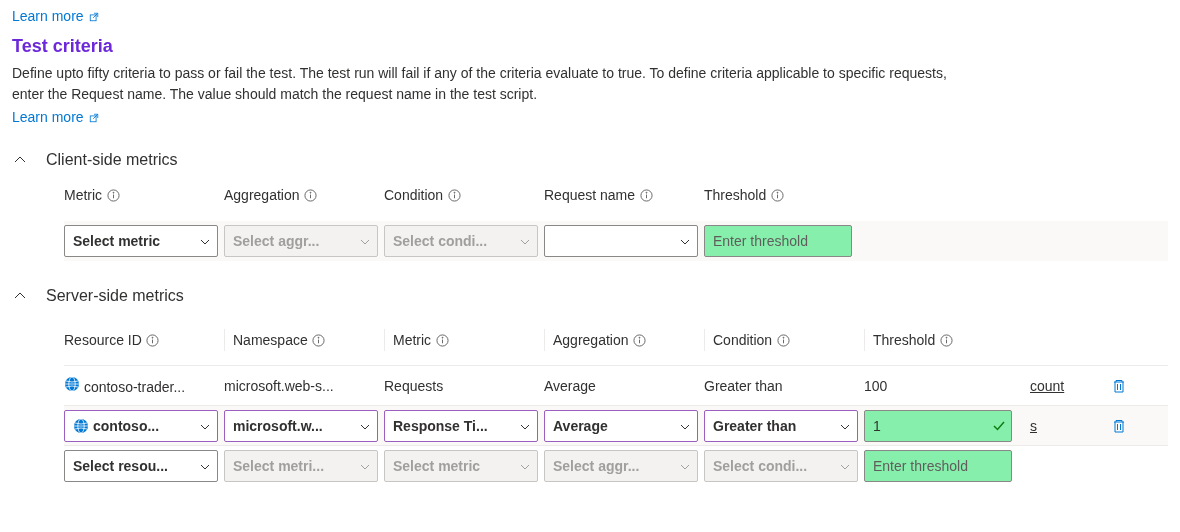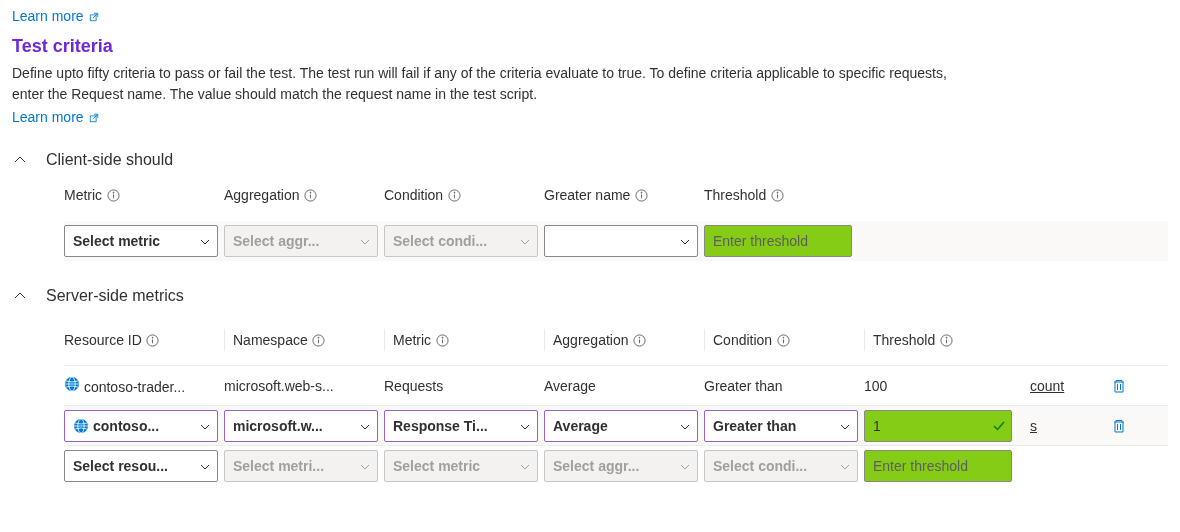--- a/index.html
+++ b/index.html
@@ -124,21 +124,21 @@
       top: 50%;
       transform: translateY(-50%);
       width: 12px;
       height: 12px;
     }
     .dropdown-caret svg { width: 12px; height: 12px; }
     .text-input {
       height: 32px;
       border: 1px solid #8a8886;
       border-radius: 2px;
-      background: #84cc16;
+      background: #86efac;
       padding: 0 8px;
       font-size: 14px;
       color: #323130;
       margin-right: 6px;
     }
     .text-input.with-check { padding-right: 28px; }
     .text-input::placeholder { color: #605e5c; }
     .input-wrap { position: relative; display: inline-block; }
     .check-icon {
       position: absolute;
@@ -224,21 +224,21 @@
   </span>
 </a>
 
 
 <div class="collapsible-header">
   <span class="chevron">
     <svg viewBox="0 0 16 16" fill="none" stroke="#323130" stroke-width="1">
         <path d="M3 10 L8 5 L13 10"></path>
       </svg>
   </span>
-  <span class="collapsible-title">Client-side should</span>
+  <span class="collapsible-title">Client-side metrics</span>
 </div>
 
 <div class="metrics-grid">
   <div class="hdr-row">
     <div class="hdr cell-metric">
       <span>Metric</span>
       <span class="info-icon">
           <svg viewBox="0 0 14 14" fill="none" stroke="#605e5c" stroke-width="1">
             <circle cx="7" cy="7" r="6"></circle>
             <line x1="7" y1="6" x2="7" y2="10"></line>
@@ -260,21 +260,21 @@
       <span>Condition</span>
       <span class="info-icon">
           <svg viewBox="0 0 14 14" fill="none" stroke="#605e5c" stroke-width="1">
             <circle cx="7" cy="7" r="6"></circle>
             <line x1="7" y1="6" x2="7" y2="10"></line>
             <circle cx="7" cy="4" r="0.5" fill="#605e5c"></circle>
           </svg>
         </span>
     </div>
     <div class="hdr cell-request">
-      <span>Greater name</span>
+      <span>Request name</span>
       <span class="info-icon">
           <svg viewBox="0 0 14 14" fill="none" stroke="#605e5c" stroke-width="1">
             <circle cx="7" cy="7" r="6"></circle>
             <line x1="7" y1="6" x2="7" y2="10"></line>
             <circle cx="7" cy="4" r="0.5" fill="#605e5c"></circle>
           </svg>
         </span>
     </div>
     <div class="hdr cell-threshold">
       <span>Threshold</span>

